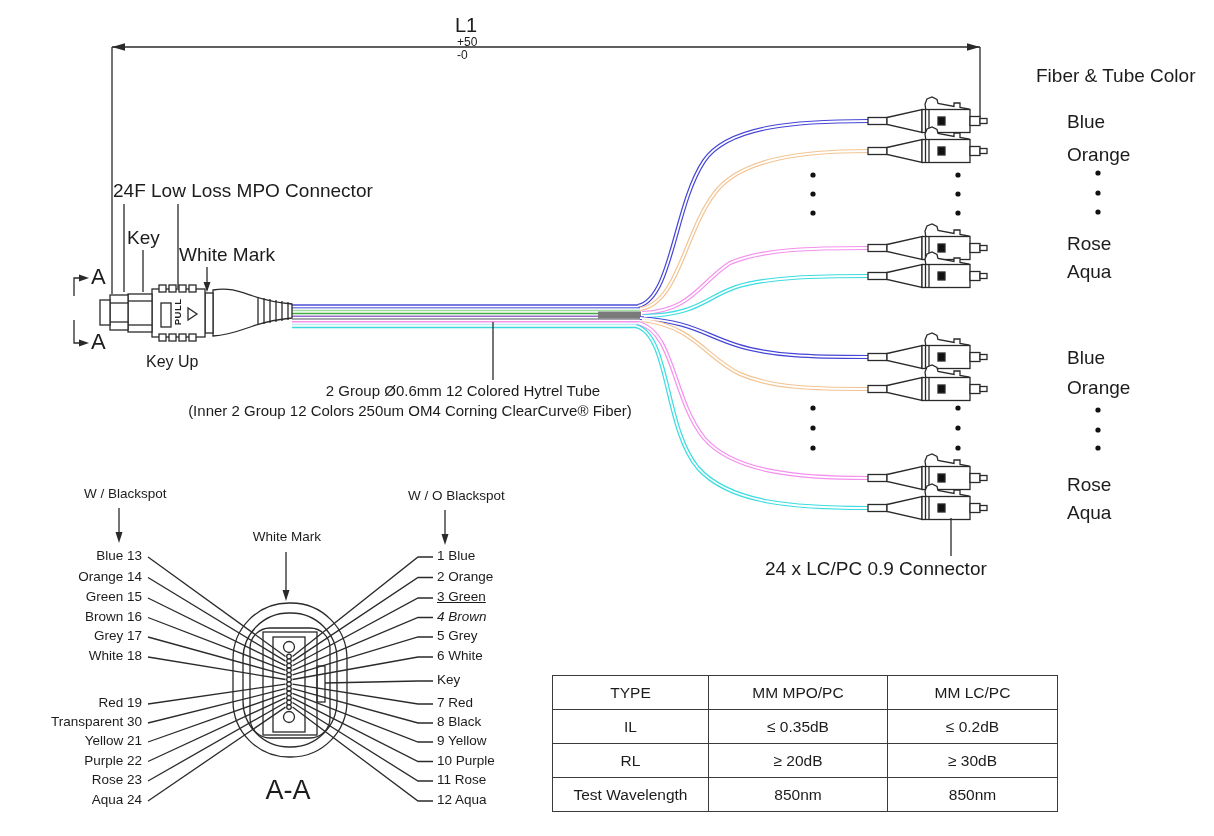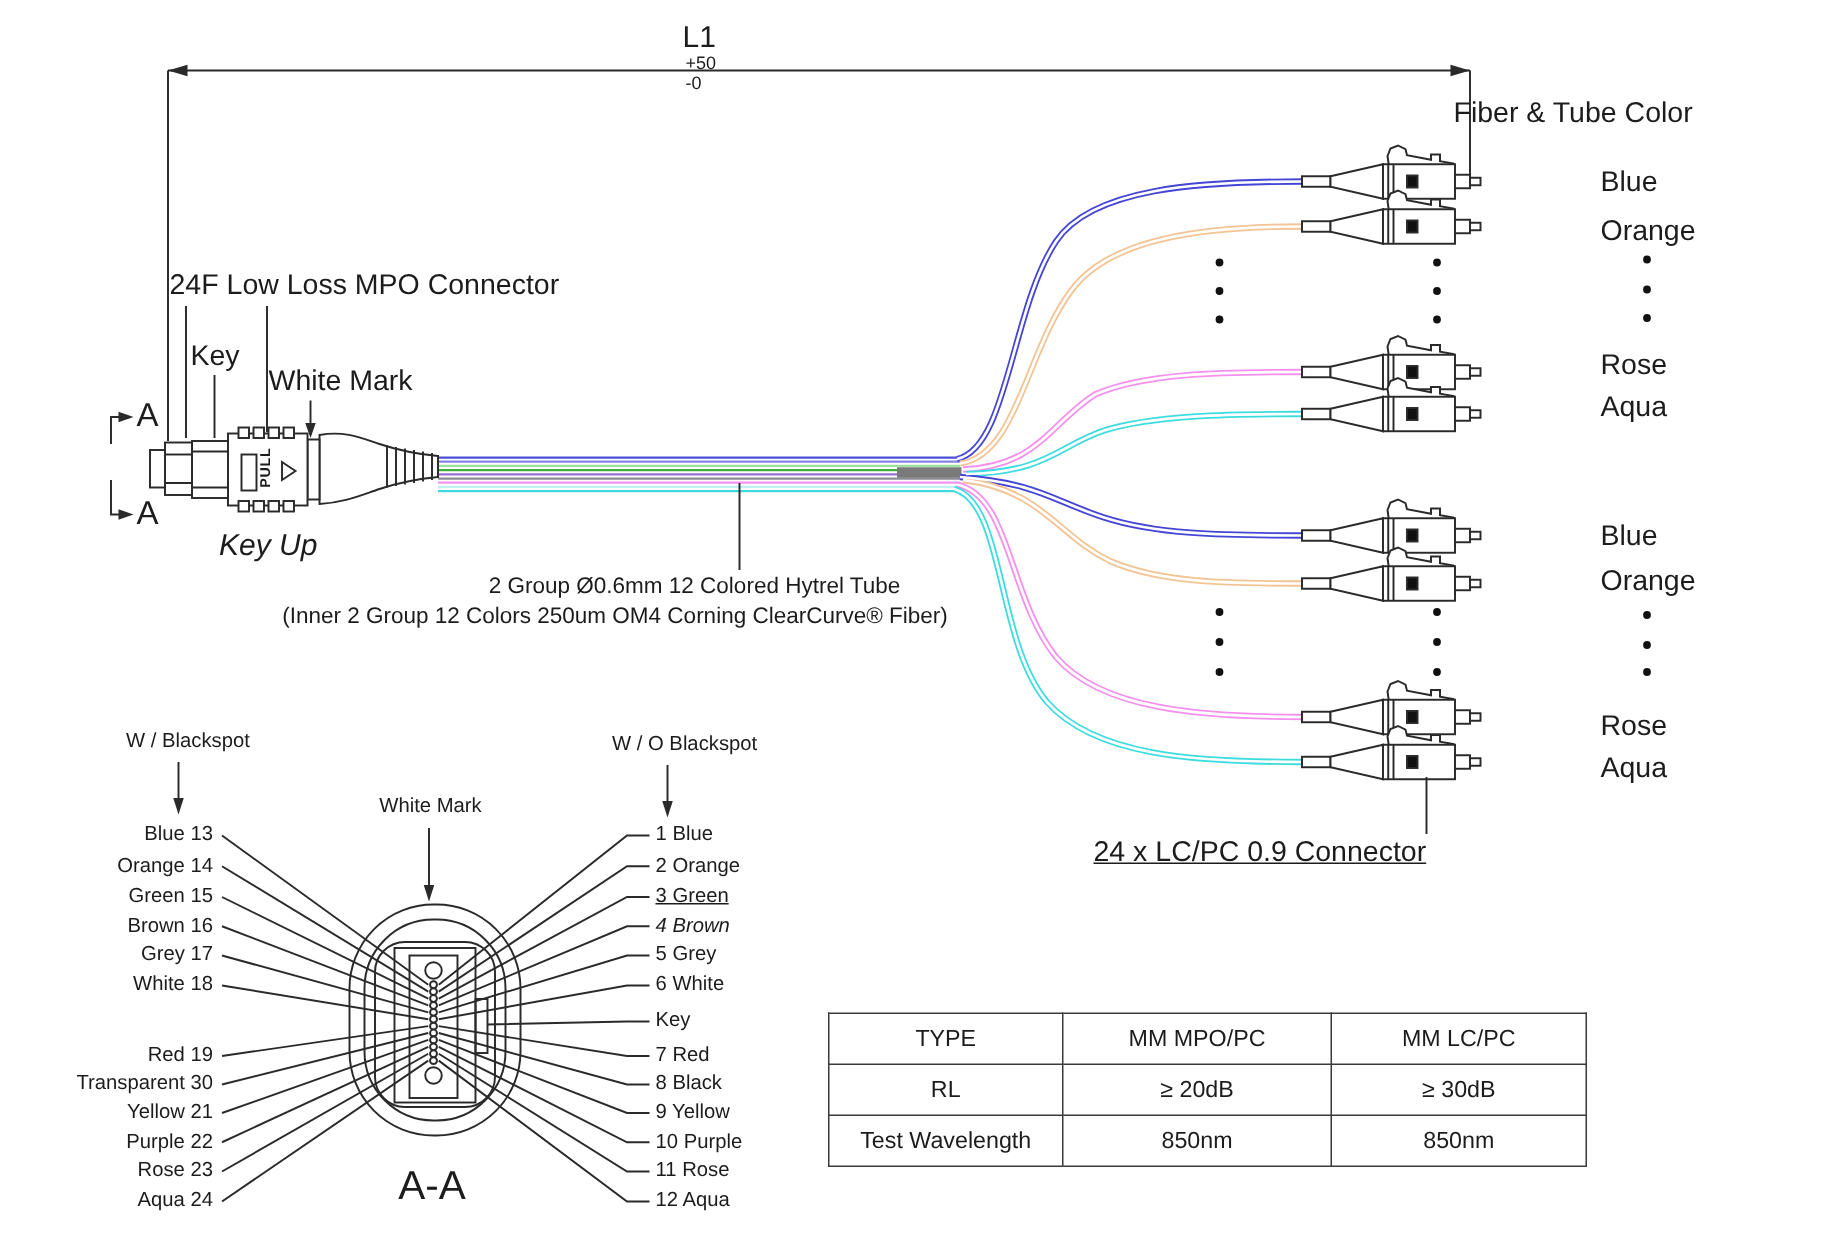--- a/index.html
+++ b/index.html
@@ -1,20 +1,20 @@
 <!DOCTYPE html>
 <html><head>
 <meta charset="utf-8">
 <style>
   html,body{margin:0;padding:0;background:#fff;}
   .page{position:relative;width:1214px;height:836px;background:#fff;overflow:hidden;
         font-family:"Liberation Sans", sans-serif;color:#1c1c1c;}
   svg.art{position:absolute;left:0;top:0;}
   .lbl{position:absolute;white-space:nowrap;line-height:1.1;}
-  .f19{font-size:19px;} .f20{font-size:20px;font-style:italic;} .f15{font-size:15px;}
+  .f19{font-size:19px;} .f20{font-size:16px;} .f15{font-size:15px;}
   .f13{font-size:13.5px;} .f27{font-size:27px;}
   .dim{display:flex;align-items:flex-start;font-size:20px;flex-direction:column;}
   .dim .tol{display:flex;flex-direction:column;font-size:12px;line-height:1.05;margin-left:2px;}
   .rot{transform:rotate(-90deg);transform-origin:center;font-size:9.5px;font-weight:bold;letter-spacing:0.5px;}
   .ctr{text-align:center;}
   .ralign{text-align:right;}
   table.perf{position:absolute;left:552px;top:675px;border-collapse:collapse;table-layout:fixed;}
   table.perf td{border:1.6px solid #3a3a3a;text-align:center;vertical-align:middle;
                 font-size:15.5px;height:33px;padding:0;}
 </style>
@@ -232,32 +232,32 @@
 <div class="lbl f19" style="left:127px;top:228px;">Key</div>
 <div class="lbl f19" style="left:179px;top:245px;">White Mark</div>
 <div class="lbl f20" style="left:146px;top:353px;">Key Up</div>
 <div class="lbl" style="left:91px;top:265px;font-size:22px;">A</div>
 <div class="lbl" style="left:91px;top:330px;font-size:22px;">A</div>
 <div class="lbl rot" style="left:166px;top:308px;width:24px;">PULL</div>
 
 <div class="lbl f15 ctr" style="left:288px;top:383px;width:350px;">2 Group Ø0.6mm 12 Colored Hytrel Tube</div>
 <div class="lbl f15 ctr" style="left:160px;top:403px;width:500px;">(Inner 2 Group 12 Colors 250um OM4 Corning ClearCurve® Fiber)</div>
 
-<div class="lbl f19" style="left:969px;top:66px;">Fiber &amp; Tube Color</div>
+<div class="lbl f19" style="left:1036px;top:66px;">Fiber &amp; Tube Color</div>
 <div id="fiber-labels">
       <div class="lbl f19" style="left: 1067px; top: 112px;">Blue</div>
       <div class="lbl f19" style="left: 1067px; top: 145px;">Orange</div>
       <div class="lbl f19" style="left: 1067px; top: 234px;">Rose</div>
       <div class="lbl f19" style="left: 1067px; top: 262px;">Aqua</div>
       <div class="lbl f19" style="left: 1067px; top: 348px;">Blue</div>
       <div class="lbl f19" style="left: 1067px; top: 378px;">Orange</div>
       <div class="lbl f19" style="left: 1067px; top: 475px;">Rose</div>
       <div class="lbl f19" style="left: 1067px; top: 503px;">Aqua</div>
     </div>
-<div class="lbl f19" style="left:729px;top:559px;text-decoration:underline;">24 x LC/PC 0.9 Connector</div>
+<div class="lbl f19" style="left:765px;top:559px;">24 x LC/PC 0.9 Connector</div>
 
 <div class="lbl f13" style="left:84px;top:487px;">W / Blackspot</div>
 <div class="lbl f13" style="left:408px;top:489px;">W / O Blackspot</div>
 <div class="lbl f13 ctr" style="left:240px;top:530px;width:94px;">White Mark</div>
 <div id="sec-left">
       <div class="lbl f13 ralign" style="left: 20px; width: 122px; top: 549px;">Blue 13</div>
       <div class="lbl f13 ralign" style="left: 20px; width: 122px; top: 569.5px;">Orange 14</div>
       <div class="lbl f13 ralign" style="left: 20px; width: 122px; top: 590px;">Green 15</div>
       <div class="lbl f13 ralign" style="left: 20px; width: 122px; top: 609.5px;">Brown 16</div>
       <div class="lbl f13 ralign" style="left: 20px; width: 122px; top: 629px;">Grey 17</div>
@@ -292,20 +292,25 @@
         <col style="width:179px">
         <col style="width:170px">
       </colgroup>
   <tbody id="perf-body">
         <tr>
           <td>TYPE</td>
           <td>MM MPO/PC</td>
           <td>MM LC/PC</td>
         </tr>
         <tr>
+          <td>IL</td>
+          <td>≤ 0.35dB</td>
+          <td>≤ 0.2dB</td>
+        </tr>
+        <tr>
           <td>RL</td>
           <td>≥ 20dB</td>
           <td>≥ 30dB</td>
         </tr>
         <tr>
           <td>Test Wavelength</td>
           <td>850nm</td>
           <td>850nm</td>
         </tr>
       </tbody>

